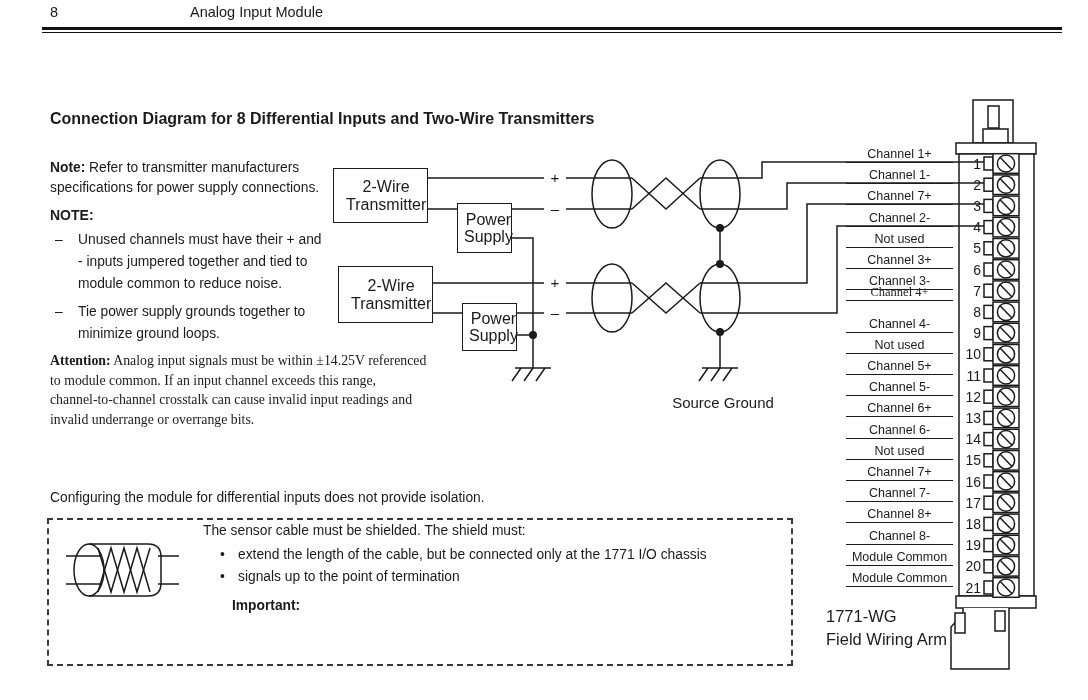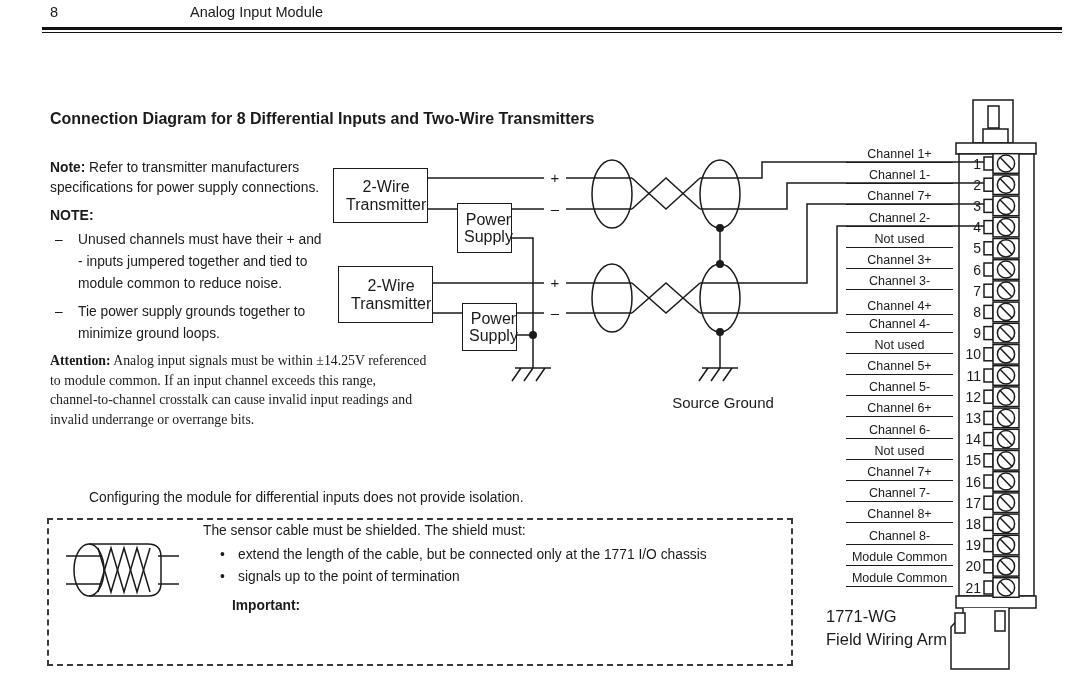--- a/index.html
+++ b/index.html
@@ -15,21 +15,21 @@
   .section-title{left:50px;top:110px;font-size:16px;font-weight:bold;}
   .note1{left:50px;top:158px;width:300px;}
   .note2-head{left:50px;top:207px;font-size:14px;font-weight:bold;}
   .dash-item{display:flex;font-size:13.8px;line-height:22px;}
   .dash-item .dash{width:23px;flex:none;}
   .pre{white-space:pre-line;}
   .item1{left:55px;top:229px;}
   .item2{left:55px;top:301px;}
   .attention{left:50px;top:351px;width:440px;font-family:Liberation Serif, serif;}
   .para2{left:50px;top:434px;font-size:13.8px;line-height:21px;}
-  .para3{left:50px;top:490px;font-size:13.8px;margin-left:39px;}
+  .para3{left:50px;top:490px;font-size:13.8px;}
   .box{position:absolute;box-sizing:border-box;border:1.6px solid #1b1b1b;background:#fff;
        font-size:16px;line-height:17.5px;display:flex;align-items:center;
        white-space:pre-line;z-index:3;text-align:center;}
   .t1{left:333px;top:168px;width:95px;height:55px;padding-left:12px;}
   .ps1{left:457px;top:203px;width:55px;height:50px;padding-left:6px;}
   .t2{left:338px;top:266px;width:95px;height:57px;padding-left:12px;}
   .ps2{left:462px;top:303px;width:55px;height:48px;padding-left:6px;}
   .dashed-box{left:47px;top:518px;width:746px;height:148px;box-sizing:border-box;
               border:2px dashed #3a3a3a;z-index:1;}
   .shield-intro{left:203px;top:523px;font-size:13.8px;}
@@ -268,21 +268,21 @@
 Supply</div>
 
   <div id="terminal-labels">
       <div class="term-label" style="top: 146px;">Channel 1+</div>
       <div class="term-label" style="top: 167.2px;">Channel 1-</div>
       <div class="term-label" style="top: 188.4px;">Channel 7+</div>
       <div class="term-label" style="top: 209.6px;">Channel 2-</div>
       <div class="term-label" style="top: 230.8px;">Not used</div>
       <div class="term-label" style="top: 252px;">Channel 3+</div>
       <div class="term-label" style="top: 273.2px;">Channel 3-</div>
-      <div class="term-label" style="top: 298px;">Channel 4+</div>
+      <div class="term-label" style="top: 284px; font-family: Liberation Serif, serif;">Channel 4+</div>
       <div class="term-label" style="top: 315.6px;">Channel 4-</div>
       <div class="term-label" style="top: 336.8px;">Not used</div>
       <div class="term-label" style="top: 358px;">Channel 5+</div>
       <div class="term-label" style="top: 379.2px;">Channel 5-</div>
       <div class="term-label" style="top: 400.4px;">Channel 6+</div>
       <div class="term-label" style="top: 421.6px;">Channel 6-</div>
       <div class="term-label" style="top: 442.8px;">Not used</div>
       <div class="term-label" style="top: 464px;">Channel 7+</div>
       <div class="term-label" style="top: 485.2px;">Channel 7-</div>
       <div class="term-label" style="top: 506.4px;">Channel 8+</div>

